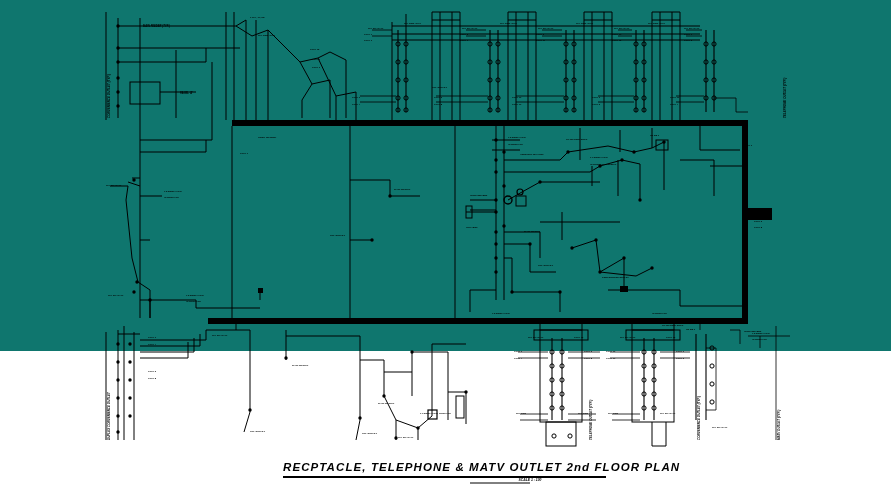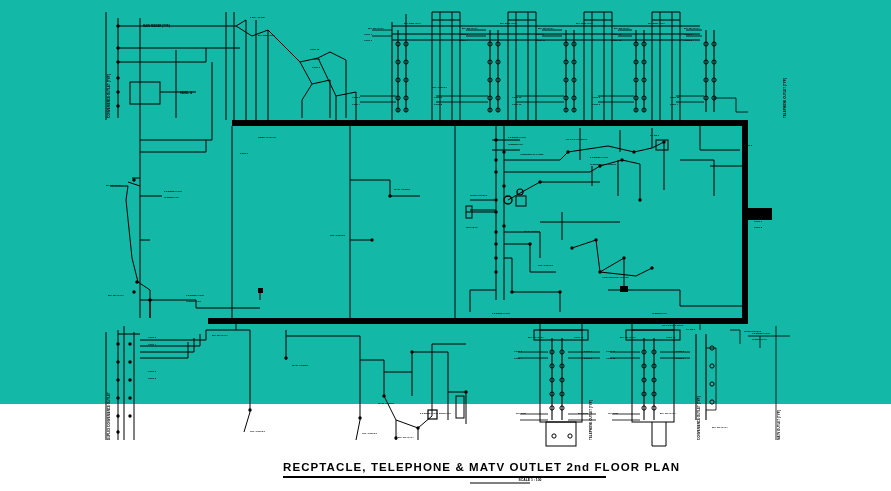--- a/index.html
+++ b/index.html
@@ -1,17 +1,17 @@
 <!DOCTYPE html>
 <html><head>
 <meta charset="utf-8">
 <style>
   html,body{margin:0;padding:0;background:#ffffff;}
   body{width:891px;height:491px;overflow:hidden;font-family:"Liberation Sans",sans-serif;}
-  #sheet{position:relative;width:891px;height:404px;background:#14b8a6;}
+  #sheet{position:relative;width:891px;height:351px;background:#0f766e;font-style:italic;}
   svg.layer{position:absolute;left:0;top:0;width:891px;height:491px;}
   .ttl{font-family:"Liberation Sans",sans-serif;font-weight:bold;letter-spacing:1.1px;}
   .micro{font-family:"Liberation Sans",sans-serif;font-size:2.6px;font-weight:bold;letter-spacing:.06px;}
   .micro2{font-family:"Liberation Sans",sans-serif;font-size:2.3px;font-weight:bold;}
   .vtx{font-family:"Liberation Sans",sans-serif;font-size:3px;font-weight:bold;}
 </style>
 </head>
 <body>
 
 <div id="sheet">

